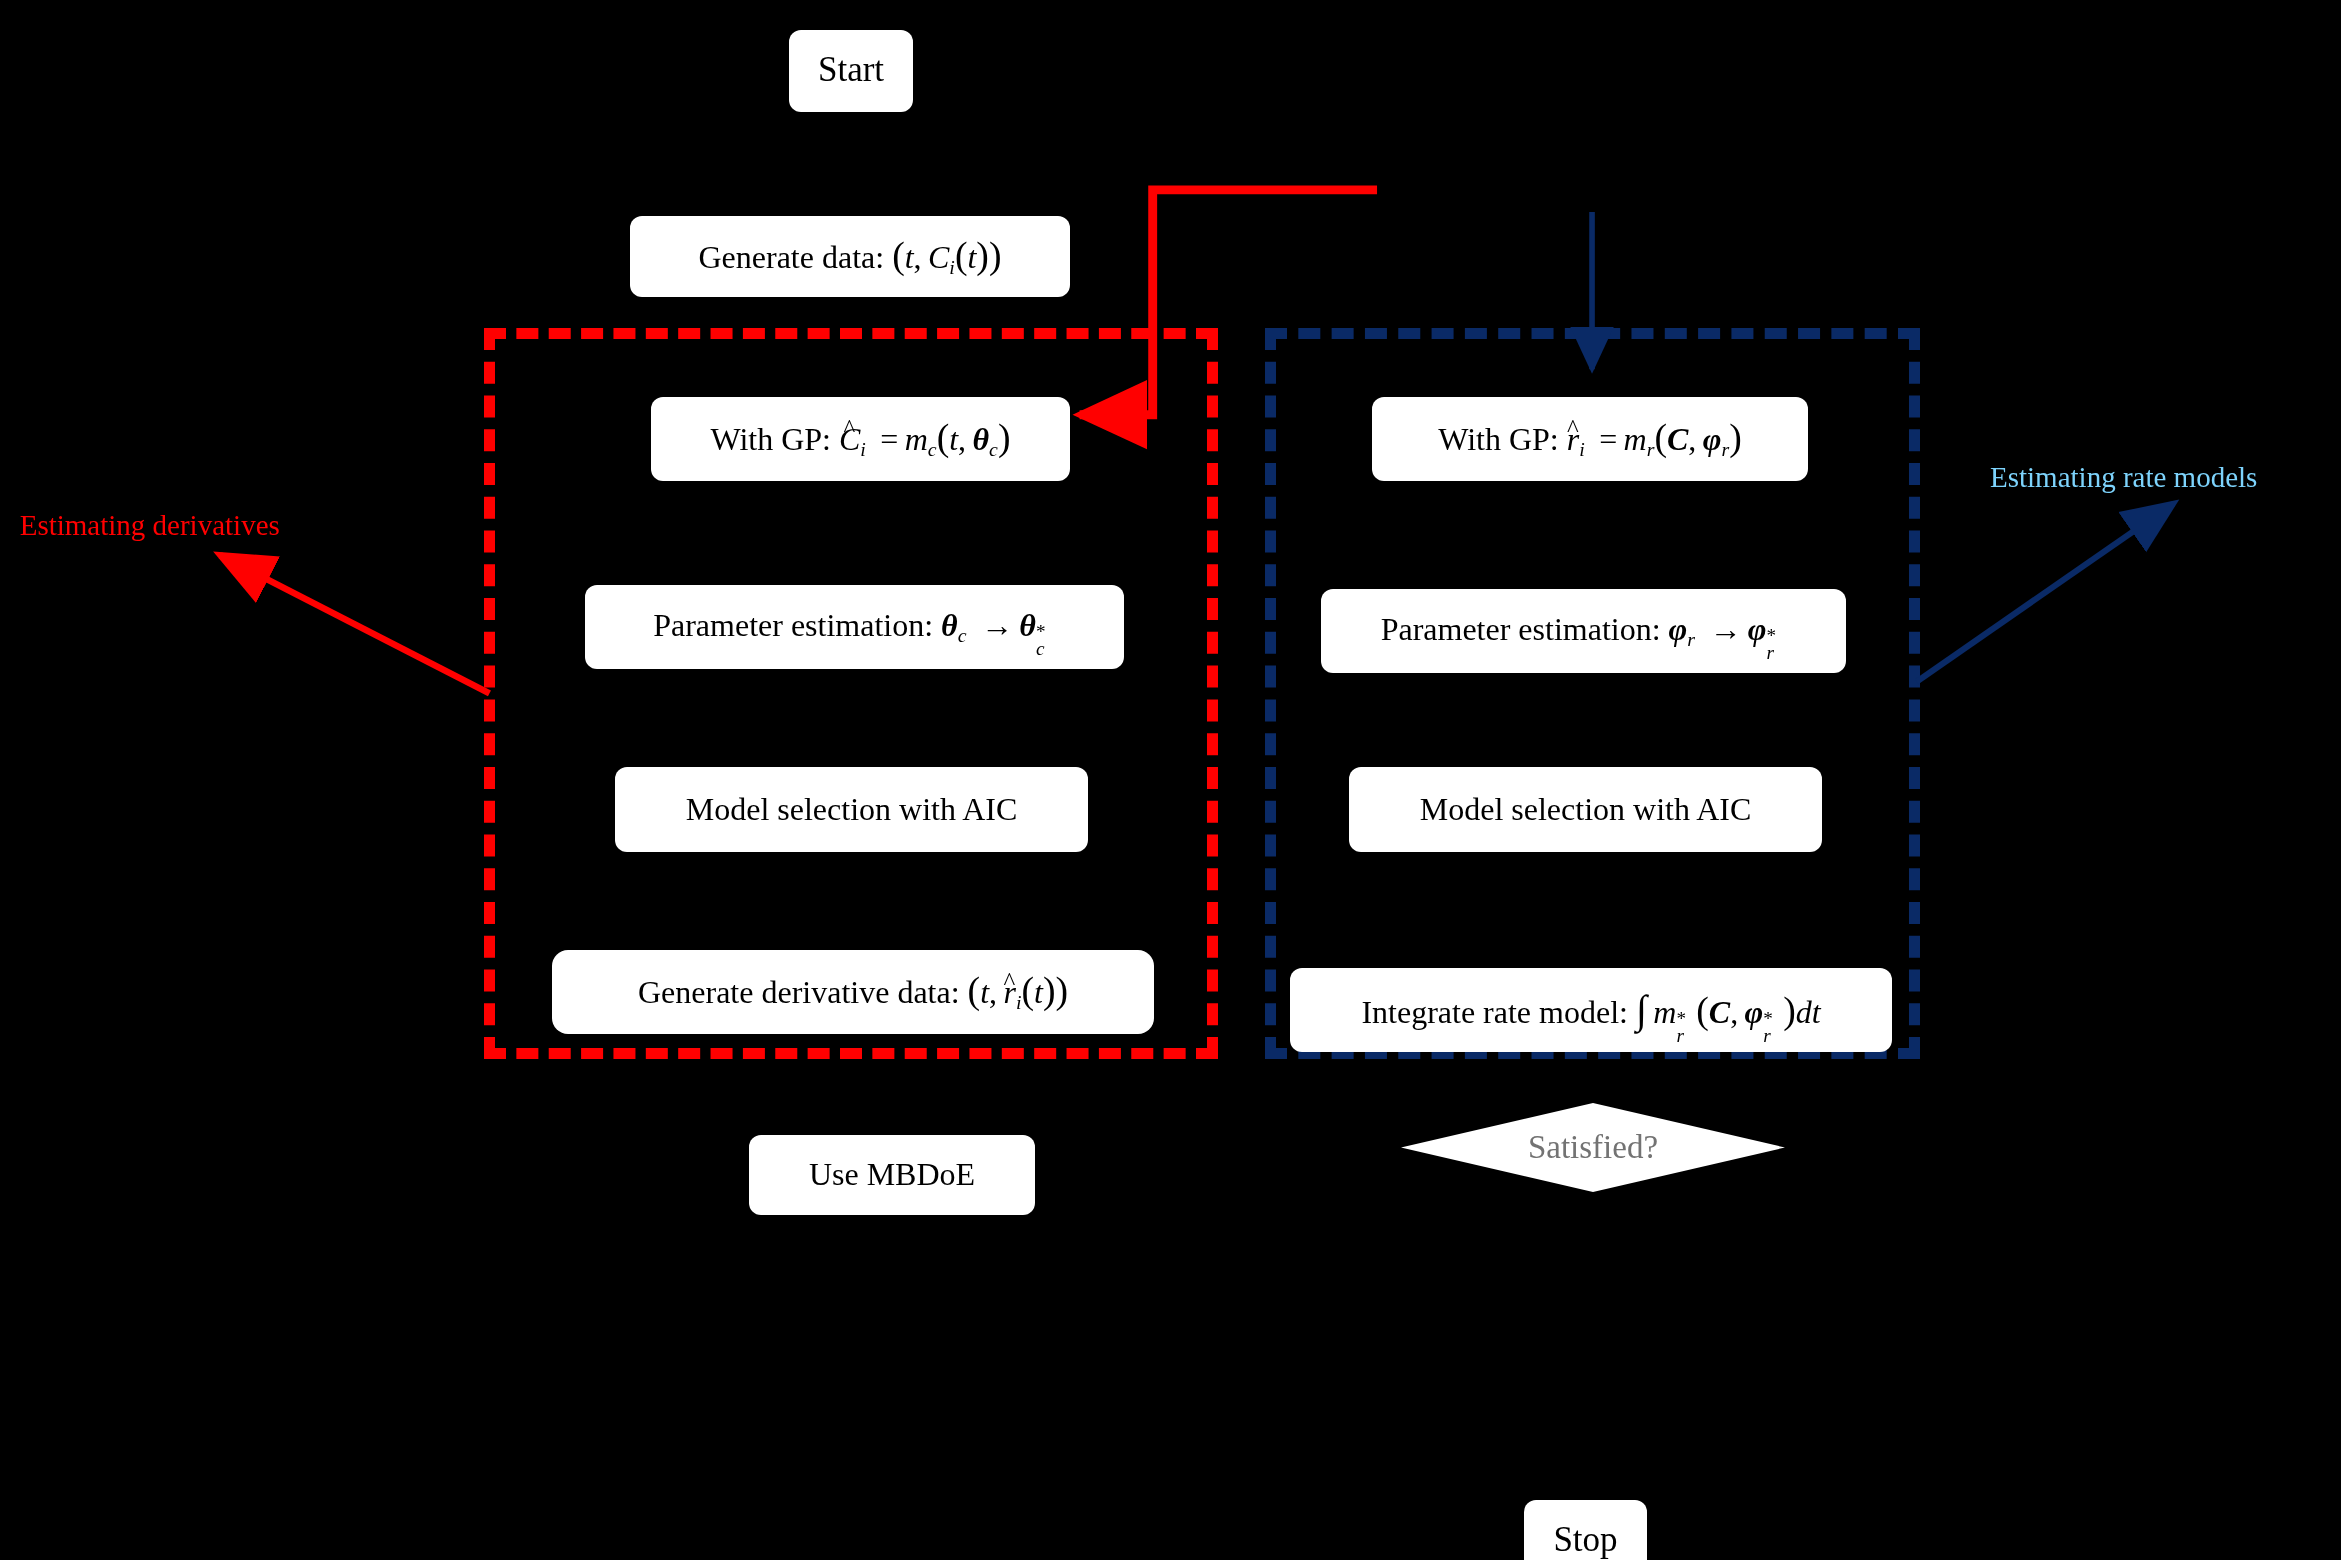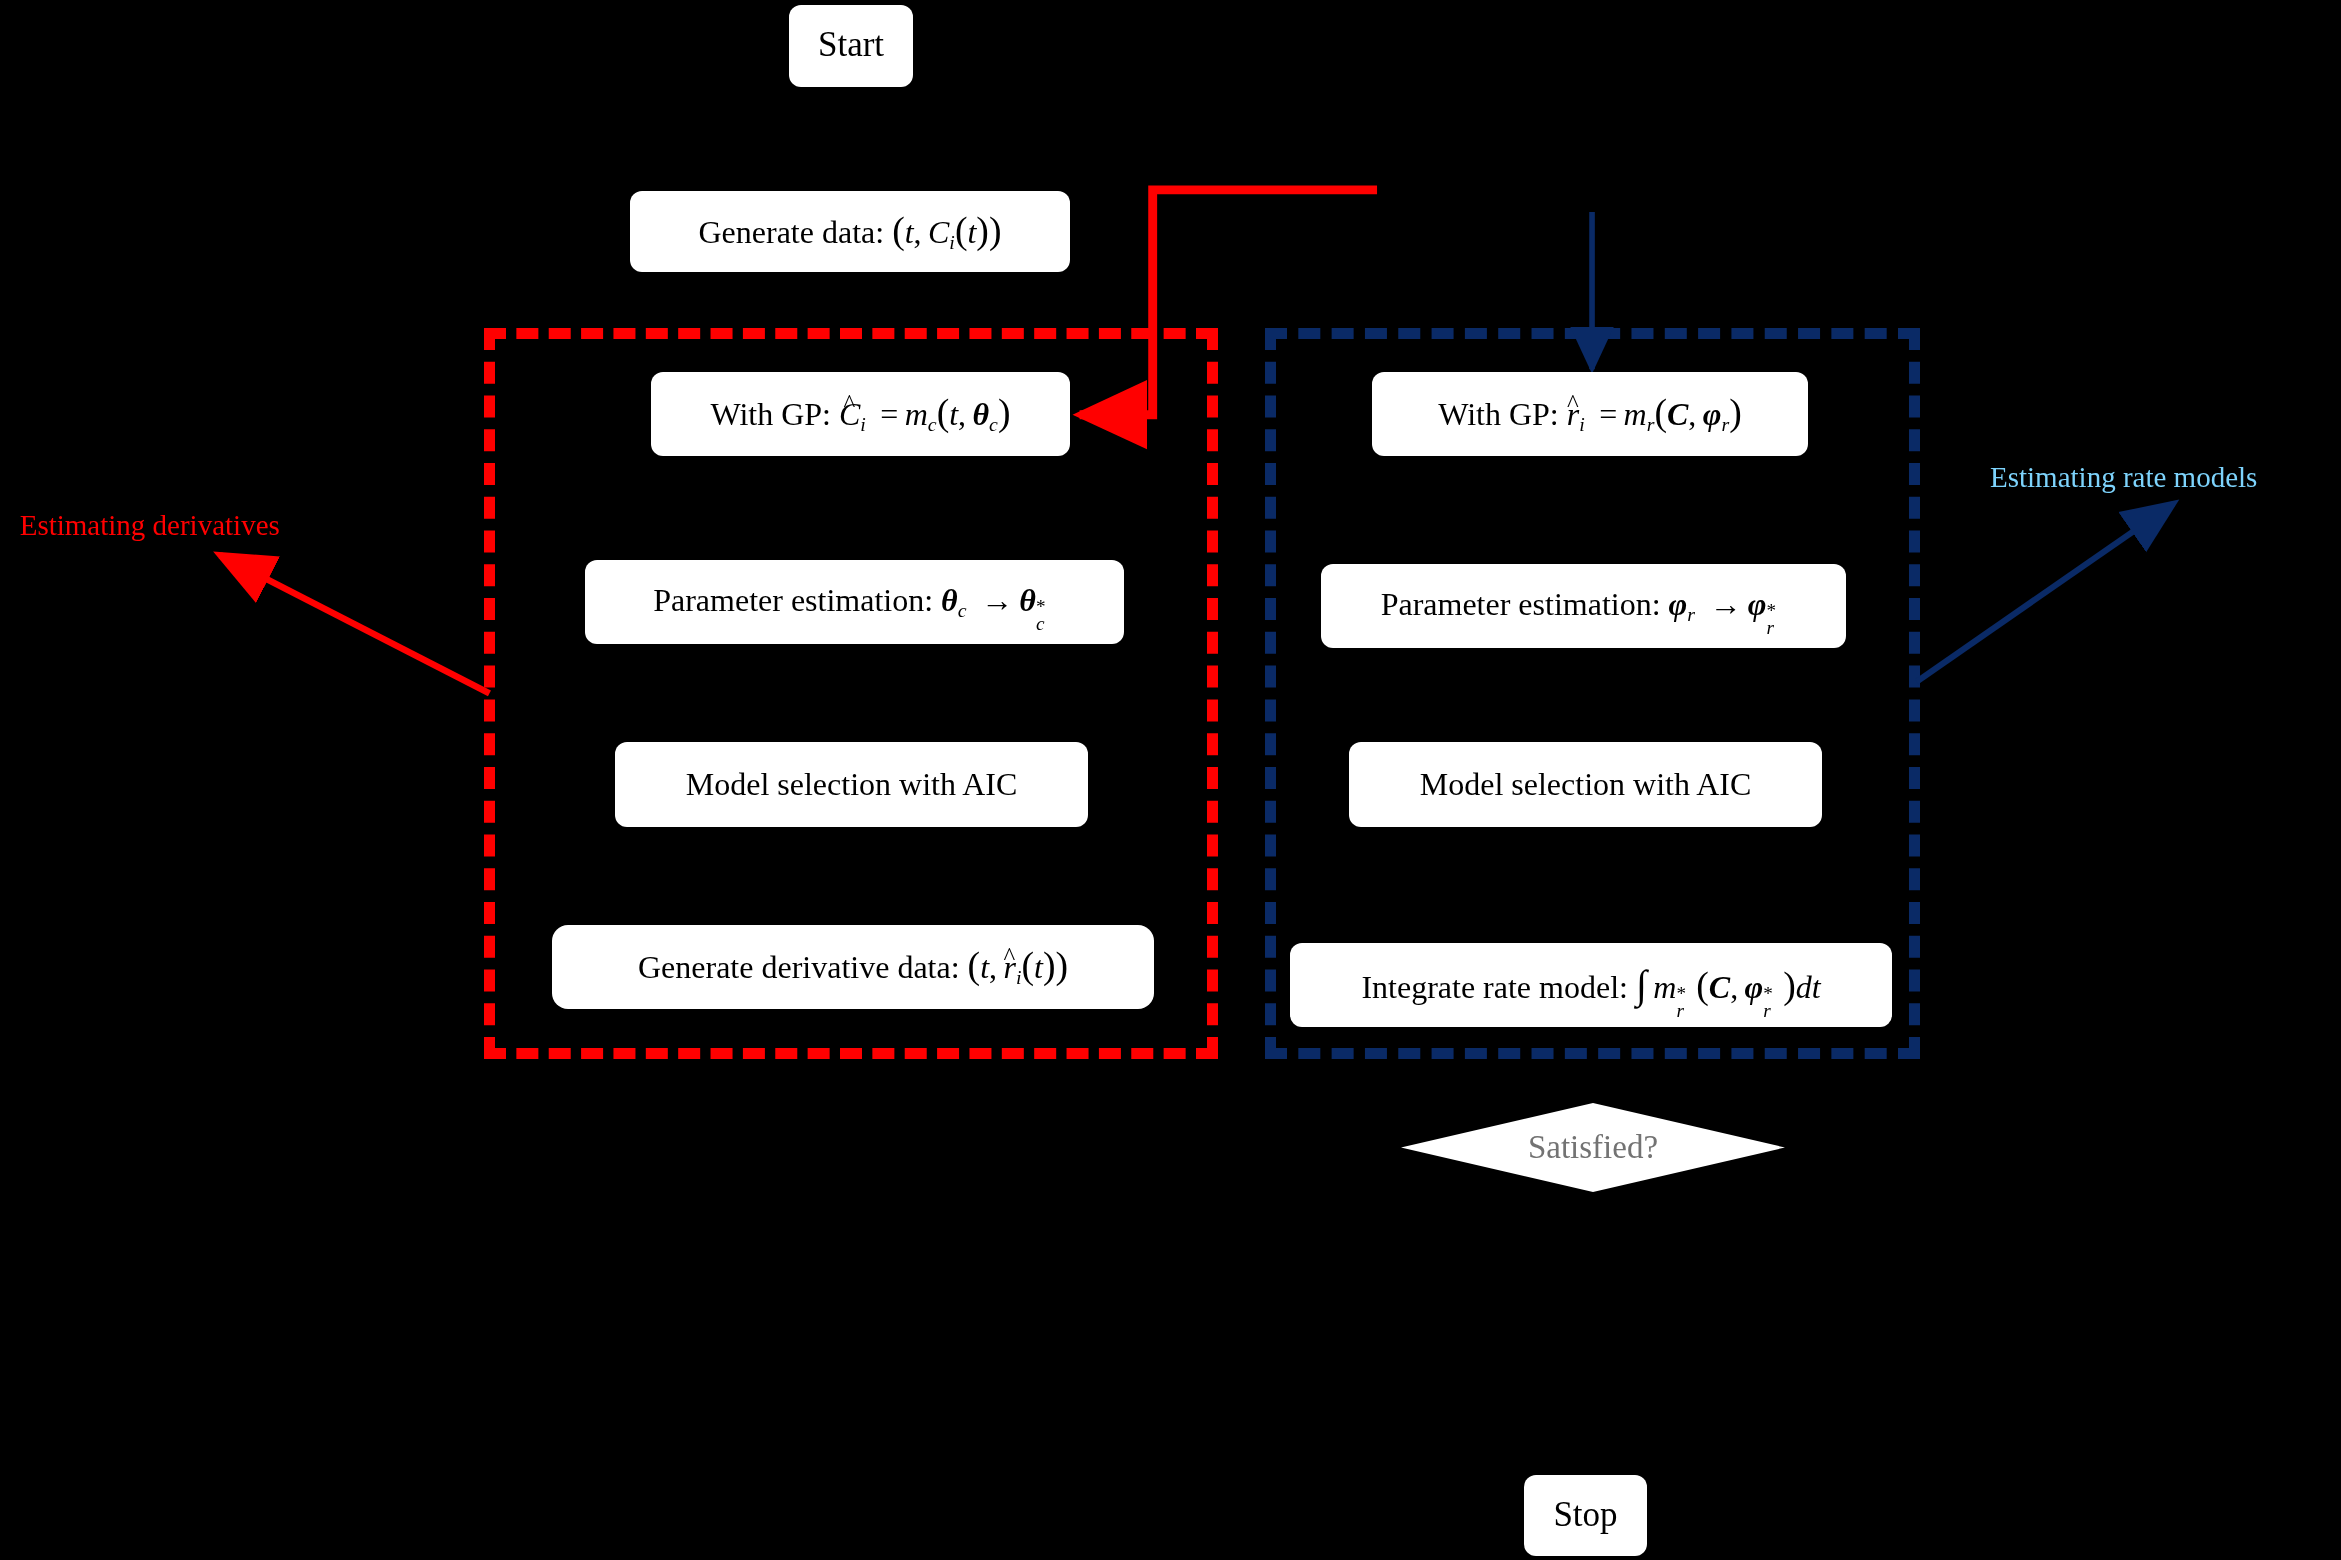--- a/index.html
+++ b/index.html
@@ -22,20 +22,21 @@
     background: #ffffff;
     border-radius: 12px;
     color: #000000;
     display: flex;
     align-items: center;
     justify-content: center;
     box-sizing: border-box;
     padding: 0 16px;
     line-height: 1.05;
     white-space: nowrap;
+    margin-top: 25px;
   }
   .node .txt { display: inline-block; }
 
   
   .fs-start { font-size: 35px; }
   .fs-body  { font-size: 32px; }
   .fs-big   { font-size: 38px; }
 
   
   .frame {
@@ -197,20 +198,23 @@
     </span>
   </div>
 
   <div class="node fs-body" style="left:1290px; top:943px; width:602px; height:84px;">
     <span class="txt">
       <span>Integrate rate model:</span>
       <span class="intsym">∫</span> <span class="it">m</span><span class="supsub"><span class="s1">*</span><span class="s2">r</span></span><span class="paren">(</span><span class="bi">C</span>, <span class="bi">φ</span><span class="supsub"><span class="s1">*</span><span class="s2">r</span></span><span class="paren">)</span><span class="it">dt</span>
     </span>
   </div>
 
+  <div class="node fs-body" style="left:749px; top:1110px; width:286px; height:80px;">
+    <span class="txt">Use MBDoE</span>
+  </div>
 
   <div class="diamond" style="left:1401px; top:1103px; width:384px; height:89px;">
     <div class="dshape"></div>
     <div class="dlabel">Satisfied?</div>
   </div>
 
 
   <div class="node fs-start" style="left:1524px; top:1475px; width:123px; height:81px;">
     <span class="txt">Stop</span>
   </div>

